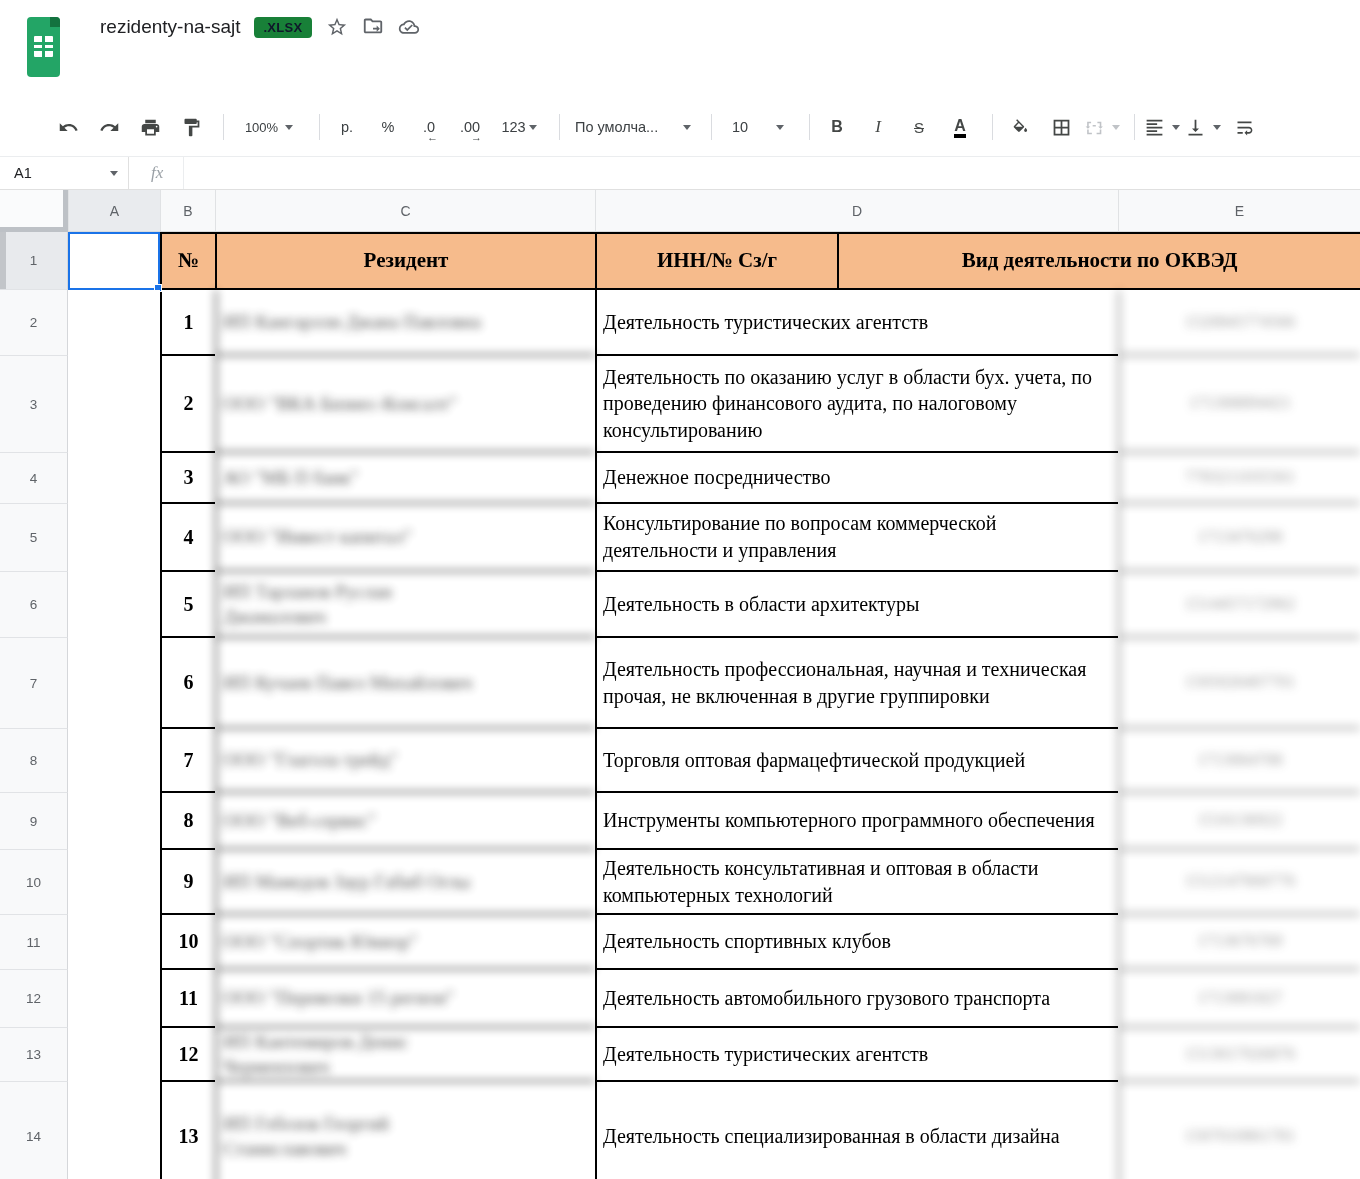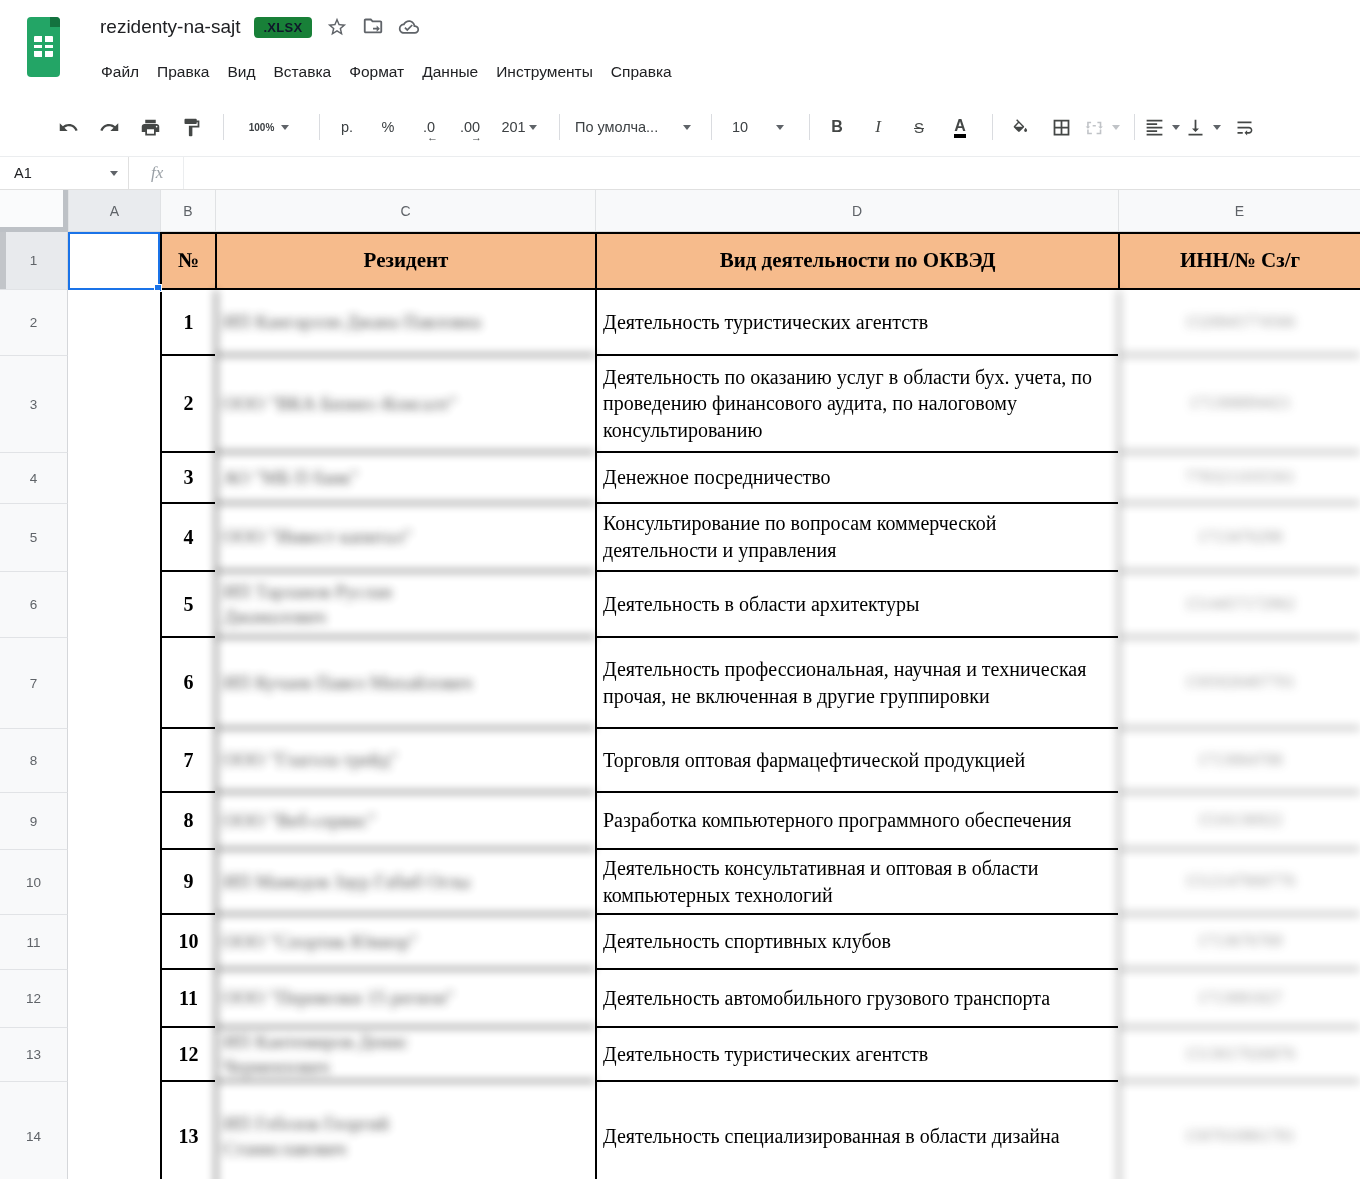--- a/index.html
+++ b/index.html
@@ -33,21 +33,21 @@
   .menubar{position:absolute;left:92px;top:58px;display:flex;}
   .menu-item{font-size:15.5px;padding:5px 9px;color:#202124;border-radius:4px;cursor:default;}
 
   
   .toolbar{position:absolute;left:0;top:98px;width:100%;height:59px;display:flex;
     align-items:center;padding-left:50px;border-bottom:1px solid #ebedef;white-space:nowrap;overflow:hidden;}
   .tbtn{display:flex;align-items:center;justify-content:center;height:36px;min-width:36px;
     border-radius:4px;margin-right:5px;color:var(--icon-gray);position:relative;}
   .tbtn svg{width:21px;height:21px;fill:var(--icon-gray);}
   .tdiv{width:1px;height:26px;background:#dadce0;margin:0 9px;}
-  .tlabel{font-size:10px;color:#3c4043;font-weight:bold;}
+  .tlabel{font-size:13px;color:#3c4043;}
   .caret{width:0;height:0;border-left:4.5px solid transparent;border-right:4.5px solid transparent;
     border-top:5px solid #5f6368;margin-left:7px;}
   .caret.dim{border-top-color:#c0c3c7;}
   .fmt{font-size:14.5px;color:#3c4043;}
   .dec{position:relative;font-size:14.5px;color:#3c4043;}
   .dec .arr{position:absolute;font-size:11px;bottom:-8px;}
   .dec .arr.l{left:4px;} .dec .arr.r{right:-2px;}
   .bld{font-weight:bold;font-size:16px;} .itl{font-style:italic;font-family:"Liberation Serif",serif;font-size:17px;}
   .stk{font-size:15px;text-decoration:line-through;}
   .clrA{font-size:16px;font-weight:bold;line-height:1;padding-top:2px;border-bottom:4px solid #000;}
@@ -110,30 +110,20 @@
       <svg class="tb-ic" viewBox="0 0 24 24">
           <path d="M22 9.24l-7.19-.62L12 2 9.19 8.63 2 9.24l5.46 4.73L5.82 21 12 17.27 18.18 21l-1.63-7.03L22 9.24zM12 15.4l-3.76 2.27 1-4.28-3.32-2.88 4.38-.38L12 6.1l1.71 4.04 4.38.38-3.32 2.88 1 4.28L12 15.4z"></path>
         </svg>
       <svg class="tb-ic" viewBox="0 0 24 24">
           <path d="M20 6h-8l-2-2H4c-1.1 0-2 .9-2 2v12c0 1.1.9 2 2 2h16c1.1 0 2-.9 2-2V8c0-1.1-.9-2-2-2zm0 12H4V6h5.17l2 2H20v10zm-8-4h4v-2.5l3.5 3.5-3.5 3.5V16h-4v-2z" transform="translate(0,-1.2)"></path>
         </svg>
       <svg class="tb-ic" viewBox="0 0 24 24">
           <path d="M19.35 10.04C18.67 6.59 15.64 4 12 4 9.11 4 6.6 5.64 5.35 8.04 2.34 8.36 0 10.91 0 14c0 3.31 2.69 6 6 6h13c2.76 0 5-2.24 5-5 0-2.64-2.05-4.78-4.65-4.96zM19 18H6c-2.21 0-4-1.79-4-4s1.79-4 4-4h.71C7.37 7.69 9.48 6 12 6c3.04 0 5.5 2.46 5.5 5.5v.5H19c1.66 0 3 1.34 3 3s-1.34 3-3 3zm-9-1l-3.5-3.5 1.41-1.41L10 14.17 15.18 9l1.41 1.41L10 17z" transform="scale(0.92) translate(1,1)"></path>
         </svg>
     </div>
-    <nav class="menubar">
-        <span class="menu-item">Файл</span>
-        <span class="menu-item">Правка</span>
-        <span class="menu-item">Вид</span>
-        <span class="menu-item">Вставка</span>
-        <span class="menu-item">Формат</span>
-        <span class="menu-item">Данные</span>
-        <span class="menu-item">Инструменты</span>
-        <span class="menu-item">Справка</span>
-      </nav>
   </div>
 
   <div class="toolbar">
     <div class="tbtn">
         <svg viewBox="0 0 24 24">
           <path d="M12.5 8c-2.65 0-5.05.99-6.9 2.6L2 7v9h9l-3.62-3.62c1.39-1.16 3.16-1.88 5.12-1.88 3.54 0 6.55 2.31 7.6 5.5l2.37-.78C21.08 11.03 17.15 8 12.5 8z"></path>
         </svg>
       </div>
     <div class="tbtn">
         <svg viewBox="0 0 24 24">
@@ -162,21 +152,21 @@
     <div class="tbtn">
         <span class="fmt">%</span>
       </div>
     <div class="tbtn">
         <span class="dec"><span>.0</span><span class="arr l">←</span></span>
       </div>
     <div class="tbtn">
         <span class="dec"><span>.00</span><span class="arr r">→</span></span>
       </div>
     <div class="tbtn" style="min-width:52px;">
-        <span class="fmt">201</span>
+        <span class="fmt">123</span>
         <span class="caret" style="margin-left:3px;"></span>
       </div>
     <div class="tdiv"></div>
     <div class="tbtn" style="min-width:128px;justify-content:flex-start;padding:0 6px;text-align:right;">
       <span class="fmt">По умолча...</span>
         <span class="caret" style="margin-left:auto;"></span>
     </div>
     <div class="tdiv"></div>
     <div class="tbtn" style="min-width:74px;">
       <span class="fmt">10</span>
@@ -254,22 +244,22 @@
     <div id="rows">
         <div class="row hdr" style="height: 58px;">
           <div class="gutter sel">1</div>
           <div class="cellA">
             <div class="selcell">
               <div class="handle"></div>
             </div>
           </div>
           <div class="cell c-num">№</div>
           <div class="cell c-res">Резидент</div>
+          <div class="cell c-inn">ИНН/№ Сз/г</div>
           <div class="cell c-act">Вид деятельности по ОКВЭД</div>
-          <div class="cell c-inn">ИНН/№ Сз/г</div>
         </div>
         <div class="row" style="height: 66px;">
           <div class="gutter">2</div>
           <div class="cellA"></div>
           <div class="cell c-num">1</div>
           <div class="cell c-res blur">ИП Кангарлли Джана Павловна</div>
           <div class="cell c-act">Деятельность туристических агентств</div>
           <div class="cell c-inn blurnum">1520845774566</div>
         </div>
         <div class="row" style="height: 97px;">
@@ -319,21 +309,21 @@
           <div class="cell c-num">7</div>
           <div class="cell c-res blur">ООО "Глагола трейд"</div>
           <div class="cell c-act">Торговля оптовая фармацефтической продукцией</div>
           <div class="cell c-inn blurnum">1713064708</div>
         </div>
         <div class="row" style="height: 57px;">
           <div class="gutter">9</div>
           <div class="cellA"></div>
           <div class="cell c-num">8</div>
           <div class="cell c-res blur">ООО "Веб-сервис"</div>
-          <div class="cell c-act">Разработка компьютерного программного обеспечения</div>
+          <div class="cell c-act">Инструменты компьютерного программного обеспечения</div>
           <div class="cell c-inn blurnum">1516136922</div>
         </div>
         <div class="row" style="height: 65px;">
           <div class="gutter">10</div>
           <div class="cellA"></div>
           <div class="cell c-num">9</div>
           <div class="cell c-res blur">ИП Мамедов Заур Габиб Оглы</div>
           <div class="cell c-act">Деятельность консультативная и оптовая в области компьютерных технологий</div>
           <div class="cell c-inn blurnum">1512147660776</div>
         </div>

